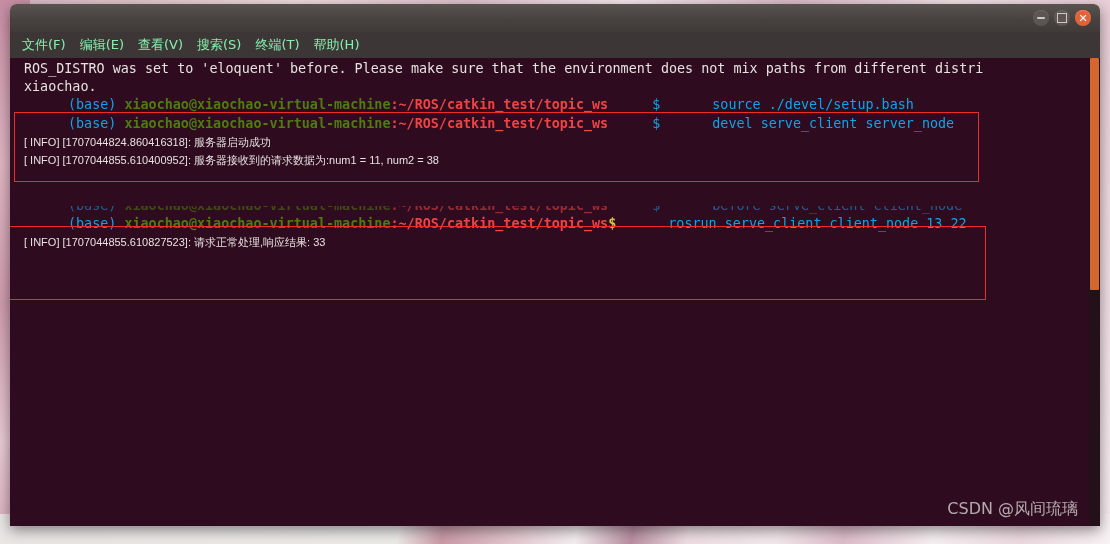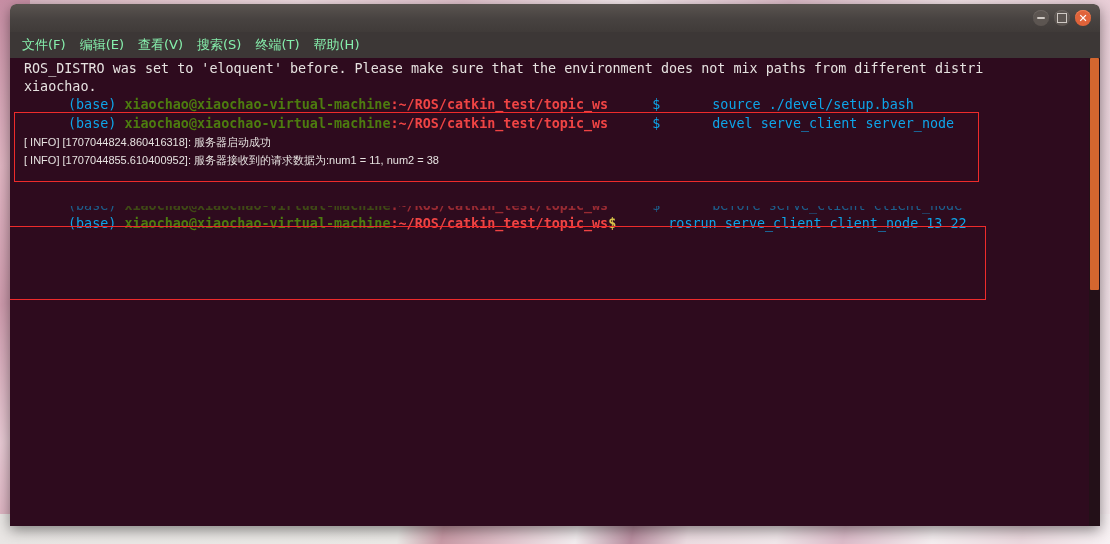--- a/index.html
+++ b/index.html
@@ -157,24 +157,26 @@
 
     <div class="line"> </div>
     <div class="line"> </div>
 
     <div class="clip-top">
       <div class="line ghost"><span class="w">(base) </span><span class="g">xiaochao@xiaochao-virtual-machine</span><span class="b">:~/ROS/catkin_test/topic_ws</span><span class="w">$ </span><span class="w">before serve_client client_node</span></div>
     </div>
 
     <div class="line"><span class="w">(base) </span><span class="g">xiaochao@xiaochao-virtual-machine</span><span class="b">:~/ROS/catkin_test/topic_ws</span><span class="y">$ </span><span class="w">rosrun serve_client client_node 13 22</span></div>
 
+    <div class="line cjk">[ INFO] [1707044855.610827523]: 请求正常处理,响应结果: 33</div>
 
 
     <div class="redbox" id="redbox-1"></div>
     <div class="redbox" id="redbox-2"></div>
 
     <div id="scrollbar">
       <div id="scroll-thumb"></div>
     </div>
 
+    <div id="watermark">CSDN @风间琉璃</div>
   </div>
 
 </div>
 
 </body></html>

